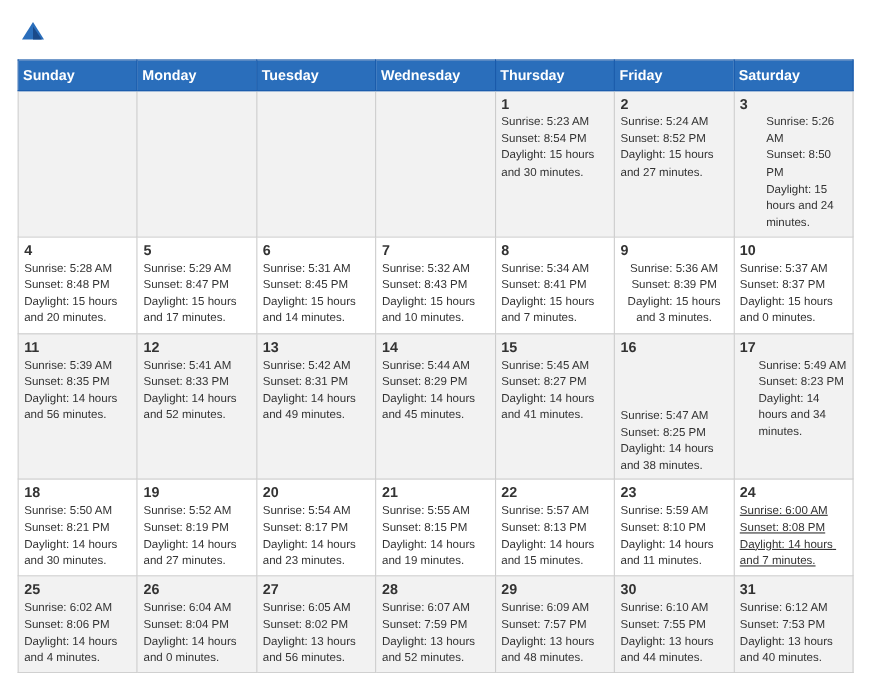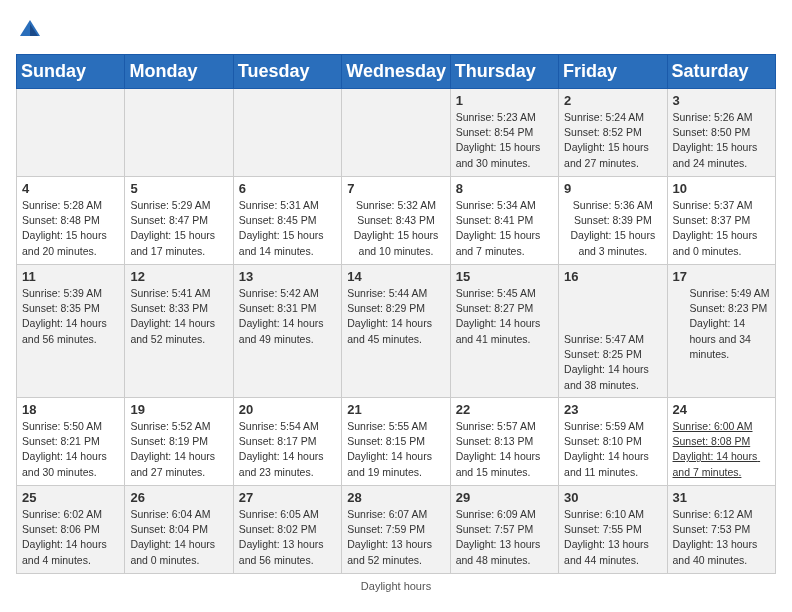--- a/index.html
+++ b/index.html
@@ -48,21 +48,21 @@
       color: #555;
     }
     table {
       width: 100%;
       border-collapse: collapse;
       table-layout: fixed;
     }
     thead tr th {
       background-color: #2a6ebb;
       color: #fff;
-      font-size: 18px;
+      font-size: 13px;
       font-weight: bold;
       padding: 6px 4px;
       border: 1px solid #1a5aaa;
       text-align: left;
     }
     tbody tr td {
       border: 1px solid #ccc;
       vertical-align: top;
       padding: 4px 5px;
       font-size: 10.5px;
@@ -135,21 +135,21 @@
 Daylight: 15 hours and 30 minutes.</div>
         </td>
         <td>
           <span class="day-number">2</span>
           <div class="day-info" style="white-space: pre-wrap;">Sunrise: 5:24 AM
 Sunset: 8:52 PM
 Daylight: 15 hours and 27 minutes.</div>
         </td>
         <td>
           <span class="day-number">3</span>
-          <div class="day-info" style="white-space: pre-wrap;">Sunrise: 5:26 AM
+          <div class="day-info" style="white-space: pre-wrap; margin-left: 24px;">Sunrise: 5:26 AM
 Sunset: 8:50 PM
 Daylight: 15 hours and 24 minutes.</div>
         </td>
       </tr>
       <tr>
         <td>
           <span class="day-number">4</span>
           <div class="day-info" style="white-space: pre-wrap;">Sunrise: 5:28 AM
 Sunset: 8:48 PM
 Daylight: 15 hours and 20 minutes.</div>
@@ -161,21 +161,21 @@
 Daylight: 15 hours and 17 minutes.</div>
         </td>
         <td>
           <span class="day-number">6</span>
           <div class="day-info" style="white-space: pre-wrap;">Sunrise: 5:31 AM
 Sunset: 8:45 PM
 Daylight: 15 hours and 14 minutes.</div>
         </td>
         <td>
           <span class="day-number">7</span>
-          <div class="day-info" style="white-space: pre-wrap; text-align: center;">Sunrise: 5:32 AM
+          <div class="day-info" style="white-space: pre-wrap;">Sunrise: 5:32 AM
 Sunset: 8:43 PM
 Daylight: 15 hours and 10 minutes.</div>
         </td>
         <td>
           <span class="day-number">8</span>
           <div class="day-info" style="white-space: pre-wrap;">Sunrise: 5:34 AM
 Sunset: 8:41 PM
 Daylight: 15 hours and 7 minutes.</div>
         </td>
         <td>

